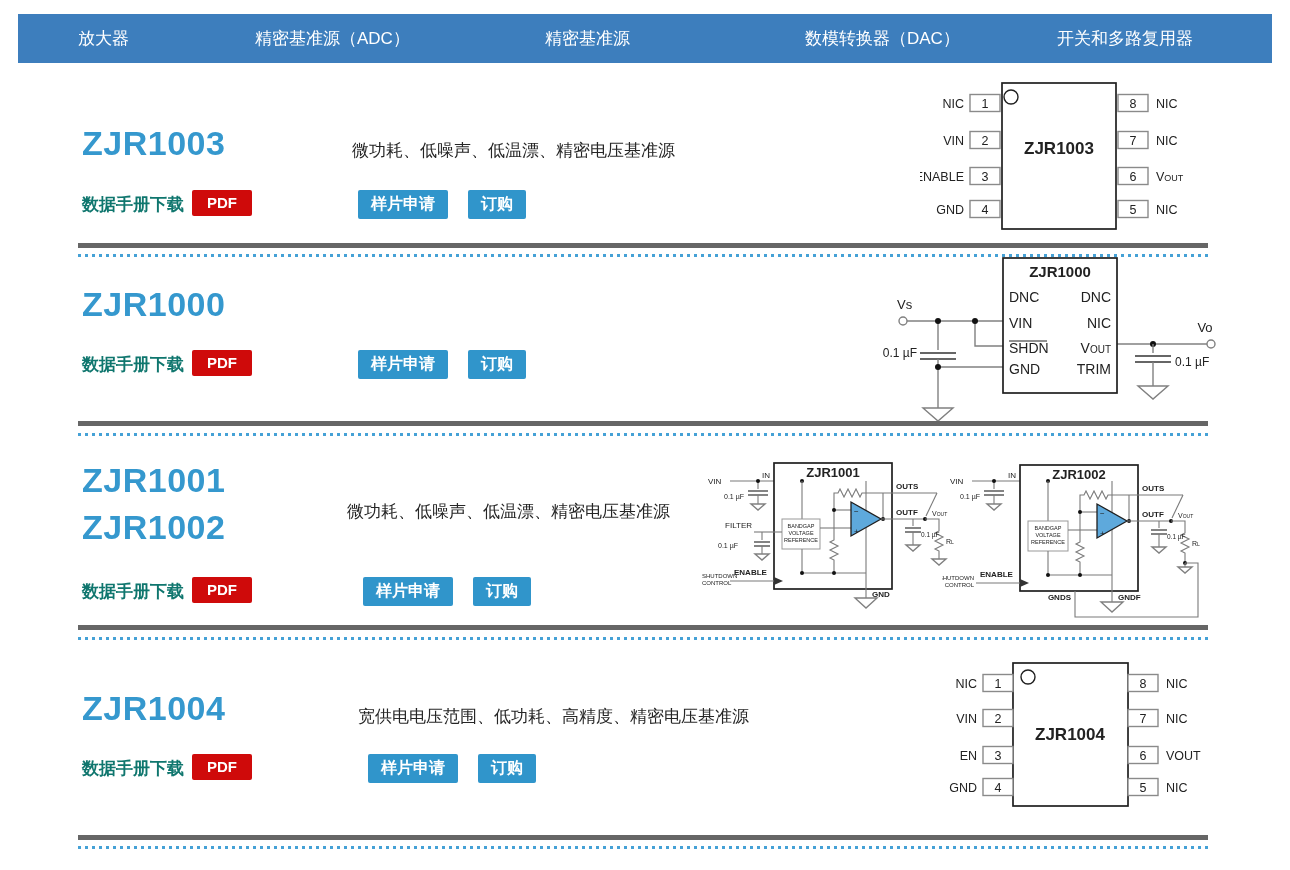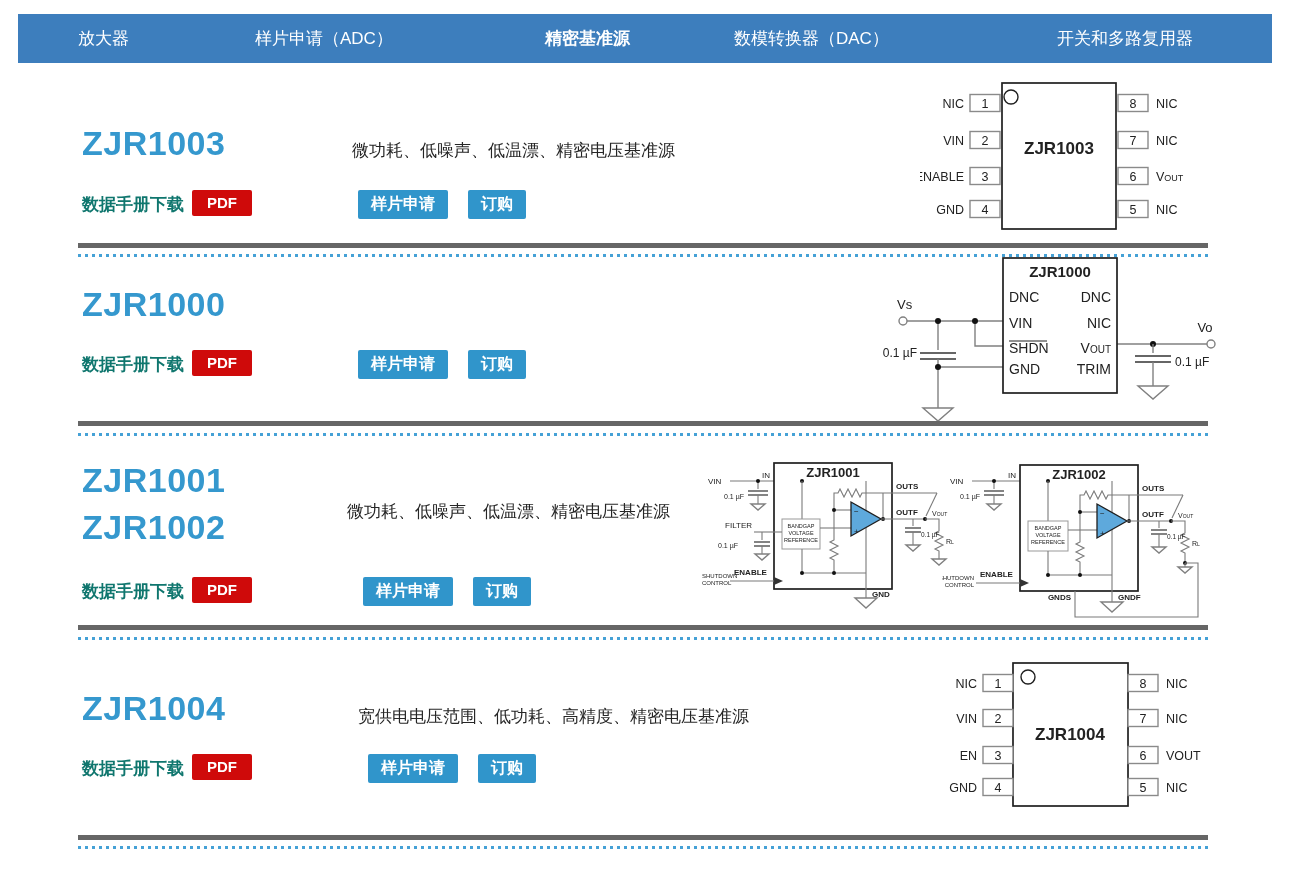--- a/index.html
+++ b/index.html
@@ -2,21 +2,21 @@
 <html><head>
 <meta charset="utf-8">
 <style>
   html,body{margin:0;padding:0;background:#fff;}
   .page{position:relative;width:1290px;height:858px;background:#fff;overflow:hidden;
         font-family:"Liberation Sans","DejaVu Sans",sans-serif;}
   
   .navbar{position:absolute;left:18px;top:14px;width:1254px;height:49px;background:#3d7ebd;}
   .nav-item{position:absolute;top:0;height:49px;line-height:49px;color:#fff;font-size:17px;
             white-space:nowrap;cursor:pointer;}
-  .nav-item.active{font-weight:700;}
+  .nav-item.active{font-weight:400;}
   
   .sec-title{position:absolute;color:#3598ce;font-size:34px;font-weight:700;letter-spacing:.5px;
              line-height:1;white-space:nowrap;cursor:pointer;}
   .sec-desc{position:absolute;color:#262626;font-size:17px;white-space:nowrap;}
   .ds-link{position:absolute;color:#0f766e;font-size:17px;font-weight:700;white-space:nowrap;cursor:pointer;}
   .pdf-badge{position:absolute;background:#cf0a0a;color:#fff;font-size:15px;font-weight:700;
              padding:4px 15px;border-radius:2px;cursor:pointer;line-height:1.2;}
   .btn{position:absolute;background:#3095cb;color:#fff;font-size:16px;font-weight:700;
        padding:4px 13px;border-radius:2px;cursor:pointer;line-height:1.3;white-space:nowrap;font-family:Liberation Serif, serif;}
   .sep-gray{position:absolute;left:78px;width:1130px;height:5px;background:#666;}
@@ -35,23 +35,23 @@
   .opamp{fill:#5ea9dc;stroke:#1f1f1f;stroke-width:1.3;}
   .arrowhead{fill:#333;}
 </style>
 </head>
 <body>
 
 <div class="page">
 
   <div class="navbar">
     <div class="nav-item" style="left:60px">放大器</div>
-    <div class="nav-item" style="left:237px">样片申请（ADC）</div>
+    <div class="nav-item" style="left:237px">精密基准源（ADC）</div>
     <div class="nav-item active" style="left:527px">精密基准源</div>
-    <div class="nav-item" style="left:716px">数模转换器（DAC）</div>
+    <div class="nav-item" style="left:787px">数模转换器（DAC）</div>
     <div class="nav-item" style="left:1039px">开关和多路复用器</div>
   </div>
 
   <div class="sec-title" style="left:82px;top:126px">ZJR1003</div>
   <div class="sec-desc" style="left:352px;top:139px">微功耗、低噪声、低温漂、精密电压基准源</div>
   <div class="ds-link" style="left:82px;top:193px">数据手册下载</div>
   <div class="pdf-badge" style="left:192px;top:190px">PDF</div>
   <div class="btn" style="left:358px;top:190px">样片申请</div>
   <div class="btn" style="left:468px;top:190px">订购</div>
 

